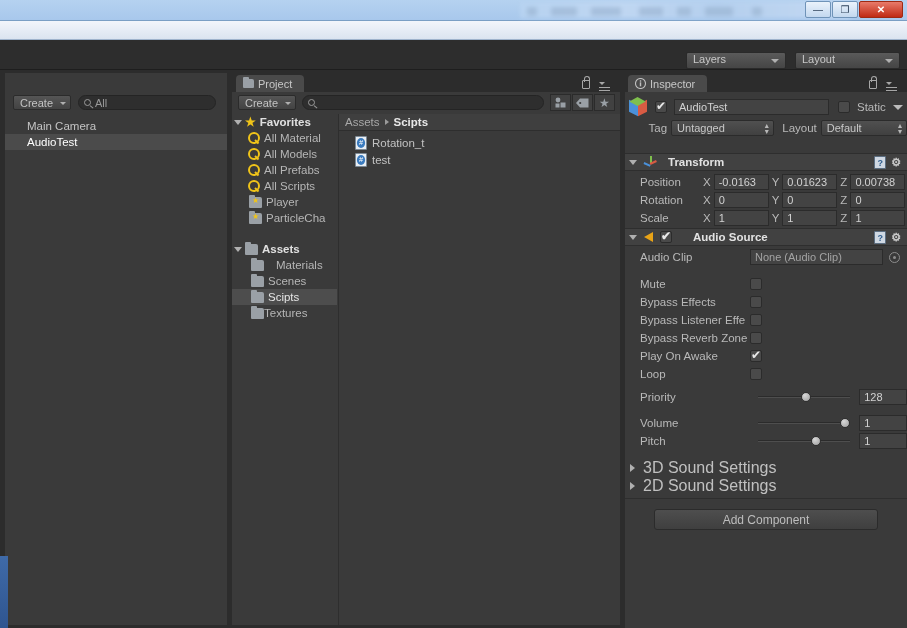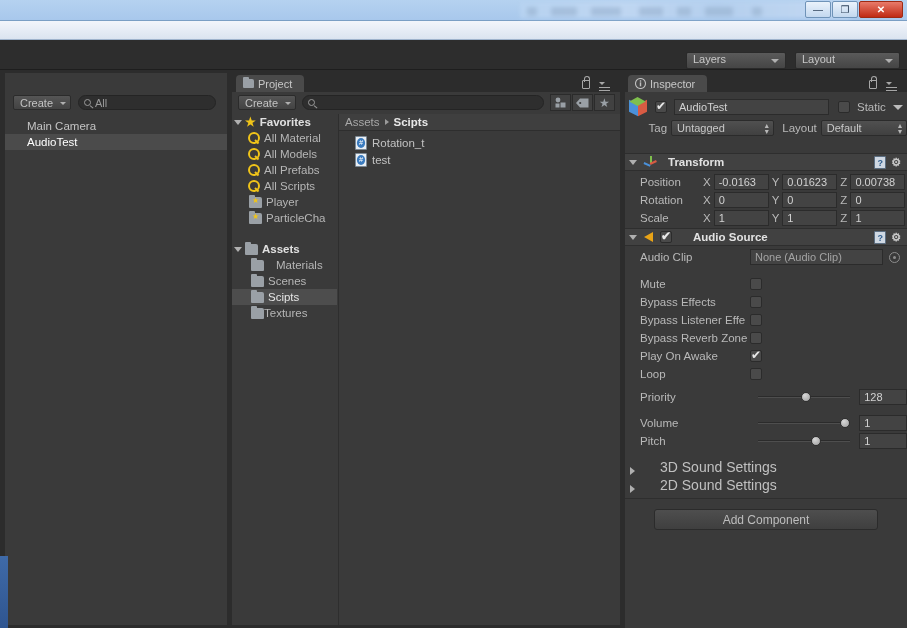--- a/index.html
+++ b/index.html
@@ -233,22 +233,22 @@
     border:1px solid #2f2f2f;
   }
   .addcomp {
     position:absolute;
     background: linear-gradient(#4e4e4e, #3f3f3f);
     border:1px solid #2b2b2b; border-radius:3px;
     color:#bdbdbd; font-size:12px;
     display:flex; align-items:center; justify-content:center;
   }
   .foldrow {
-    position:absolute; display:flex; align-items:flex-end; gap:22px;
-    color:#c0c0c0; font-size:14px;
+    position:absolute; display:flex; align-items:center; gap:5px;
+    color:#c0c0c0; font-size:16px;
   }
   .unity-cube {
     width:19px;height:19px;position:relative; flex:none;
   }
   .unity-cube .f1{position:absolute;left:0;top:4px;width:9px;height:12px;background:#4a90d9;transform:skewY(26deg);}
   .unity-cube .f2{position:absolute;left:9px;top:4px;width:9px;height:12px;background:#d95b43;transform:skewY(-26deg);}
   .unity-cube .f3{position:absolute;left:0px;top:-1px;width:9px;height:9px;background:#7fbf4d;transform:rotate(45deg) skew(-16deg,-16deg);left:4px;}
   .speaker {
     width:0;height:0;border-top:5px solid transparent;border-bottom:5px solid transparent;
     border-right:9px solid #e8a317; position:relative; flex:none;

